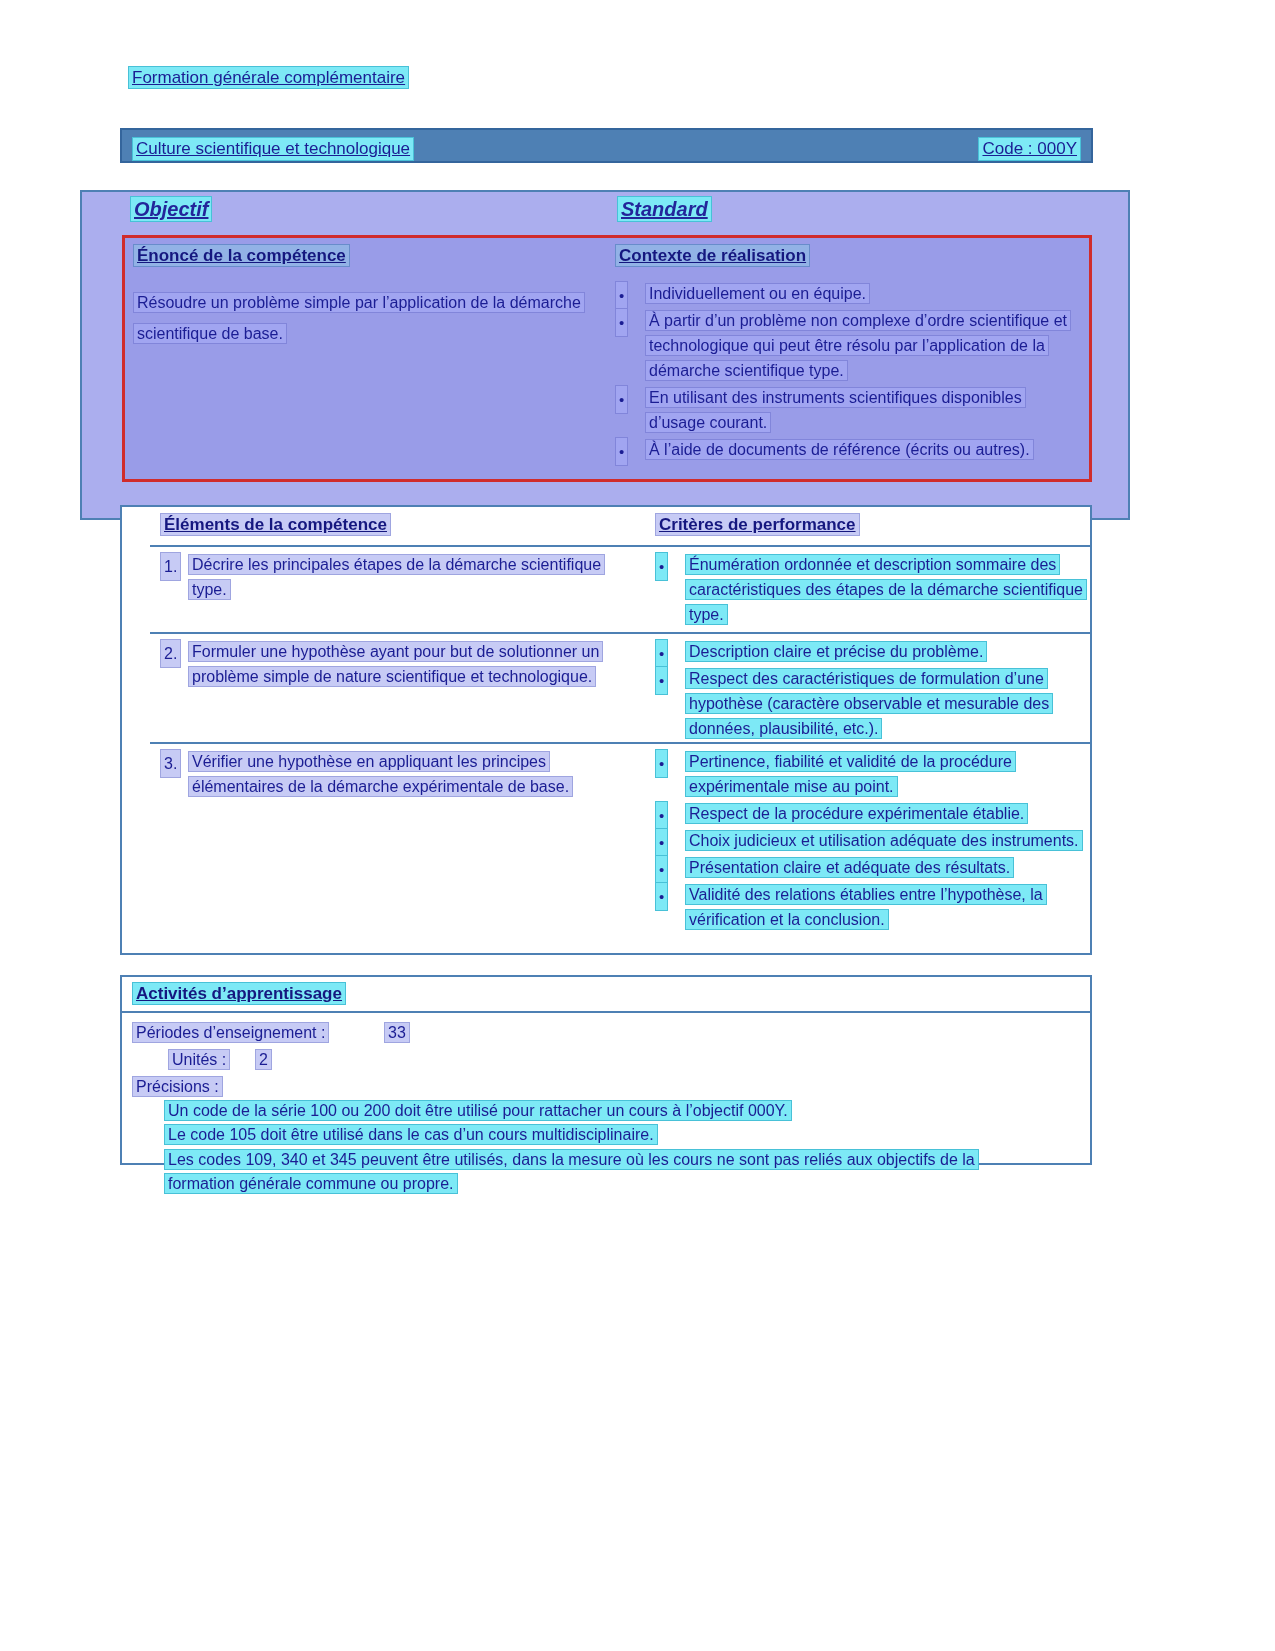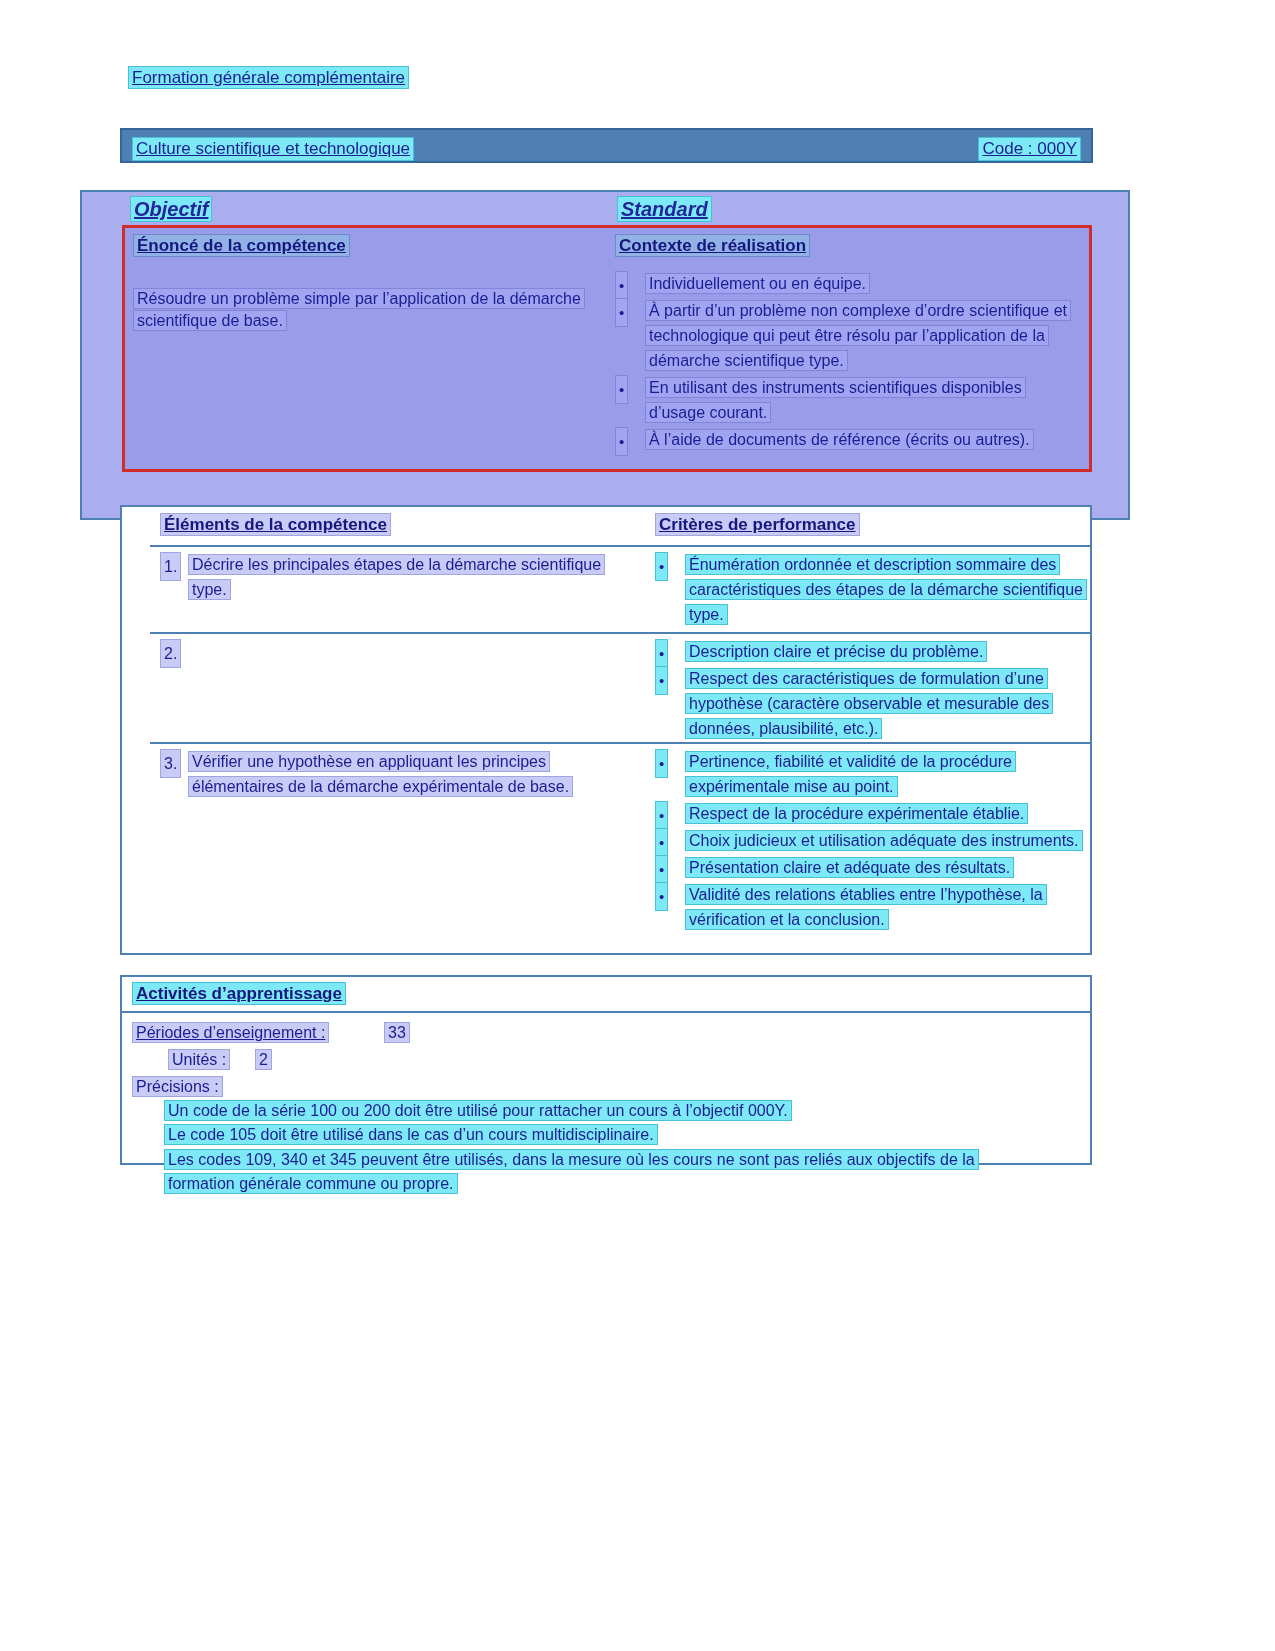--- a/index.html
+++ b/index.html
@@ -43,28 +43,28 @@
   }
   .col-label {
     position: absolute; top: 6px; font-size: 20px;
     font-weight: bold; font-style: italic; color: #23259a;
   }
   .col-label.obj { left: 48px; }
   .col-label.std { left: 535px; }
 
   
   .red-box {
-    position: absolute; left: 40px; top: 33px; width: 970px; height: 247px;
+    position: absolute; left: 40px; top: 43px; width: 970px; height: 247px;
     background: #999ce8; border: 3px solid #d02c2c;
     display: grid; grid-template-columns: 482px 1fr;
     padding: 6px 8px 0 8px;
   }
   .rb-col { position: relative; }
   .rb-header { font-size: 17px; line-height: 24px; }
-  .rb-body { margin-top: 30px; line-height: 22px; width: 450px; }
+  .rb-body { margin-top: 19px; line-height: 31px; width: 450px; }
   ul.bullets { list-style: none; margin: 13px 0 0 0; padding: 0; }
   ul.bullets li {
     position: relative; padding-left: 30px; line-height: 25px; margin-bottom: 2px;
   }
   ul.bullets li .bullet {
     position: absolute; left: 0; top: 0; font-size: 15px;
   }
   .red-box ul.bullets li { width: 465px; }
 
   
@@ -96,21 +96,21 @@
     position: absolute; left: 120px; top: 975px; width: 972px; height: 190px;
     background: #ffffff; border: 2px solid #4e80b4;
   }
   .ab-header {
     padding: 7px 10px 0 10px; height: 36px; font-size: 17px;
     border-bottom: 2px solid #4e80b4;
   }
   .ab-body { padding: 8px 10px 0 10px; line-height: 24px; }
   .ab-line { margin-bottom: 3px; }
   .lbl { display: inline-block; }
-  .lbl.periodes { width: 252px; text-decoration: underline; }
+  .lbl.periodes { width: 252px; }
   .lbl.unites   { width: 123px; padding-left: 36px; }
   .lbl.precisions { width: 125px; vertical-align: top; }
   .precisions-text { display: inline-block; vertical-align: top; width: 820px; margin-left: 32px; }
   .precisions-text .pline { margin-bottom: 1px; line-height: 24px; }
 
   
   .footer-left { position: absolute; left: 128px; top: 1457px; font-size: 15px; margin-top: 24px; }
   .page-number { position: absolute; left: 592px; top: 1478px; font-size: 15px; }
 </style>
 </head>
@@ -187,20 +187,21 @@
             <span class="bullet hl hl-cyan">•</span>
             <span class="hl hl-cyan">Énumération ordonnée et description sommaire des caractéristiques des étapes de la démarche scientifique type.</span>
           </li>
         </ul>
       </div>
     </div>
 
     <div class="et-row r2">
       <div class="et-left">
         <span class="num hl hl-lav">2.</span>
+        <span class="hl hl-lav">Formuler une hypothèse ayant pour but de solutionner un problème simple de nature scientifique et technologique.</span>
       </div>
       <div>
         <ul class="bullets">
           <li>
             <span class="bullet hl hl-cyan">•</span>
             <span class="hl hl-cyan">Description claire et précise du problème.</span>
           </li>
           <li>
             <span class="bullet hl hl-cyan">•</span>
             <span class="hl hl-cyan">Respect des caractéristiques de formulation d’une hypothèse (caractère observable et mesurable des données, plausibilité, etc.).</span>

